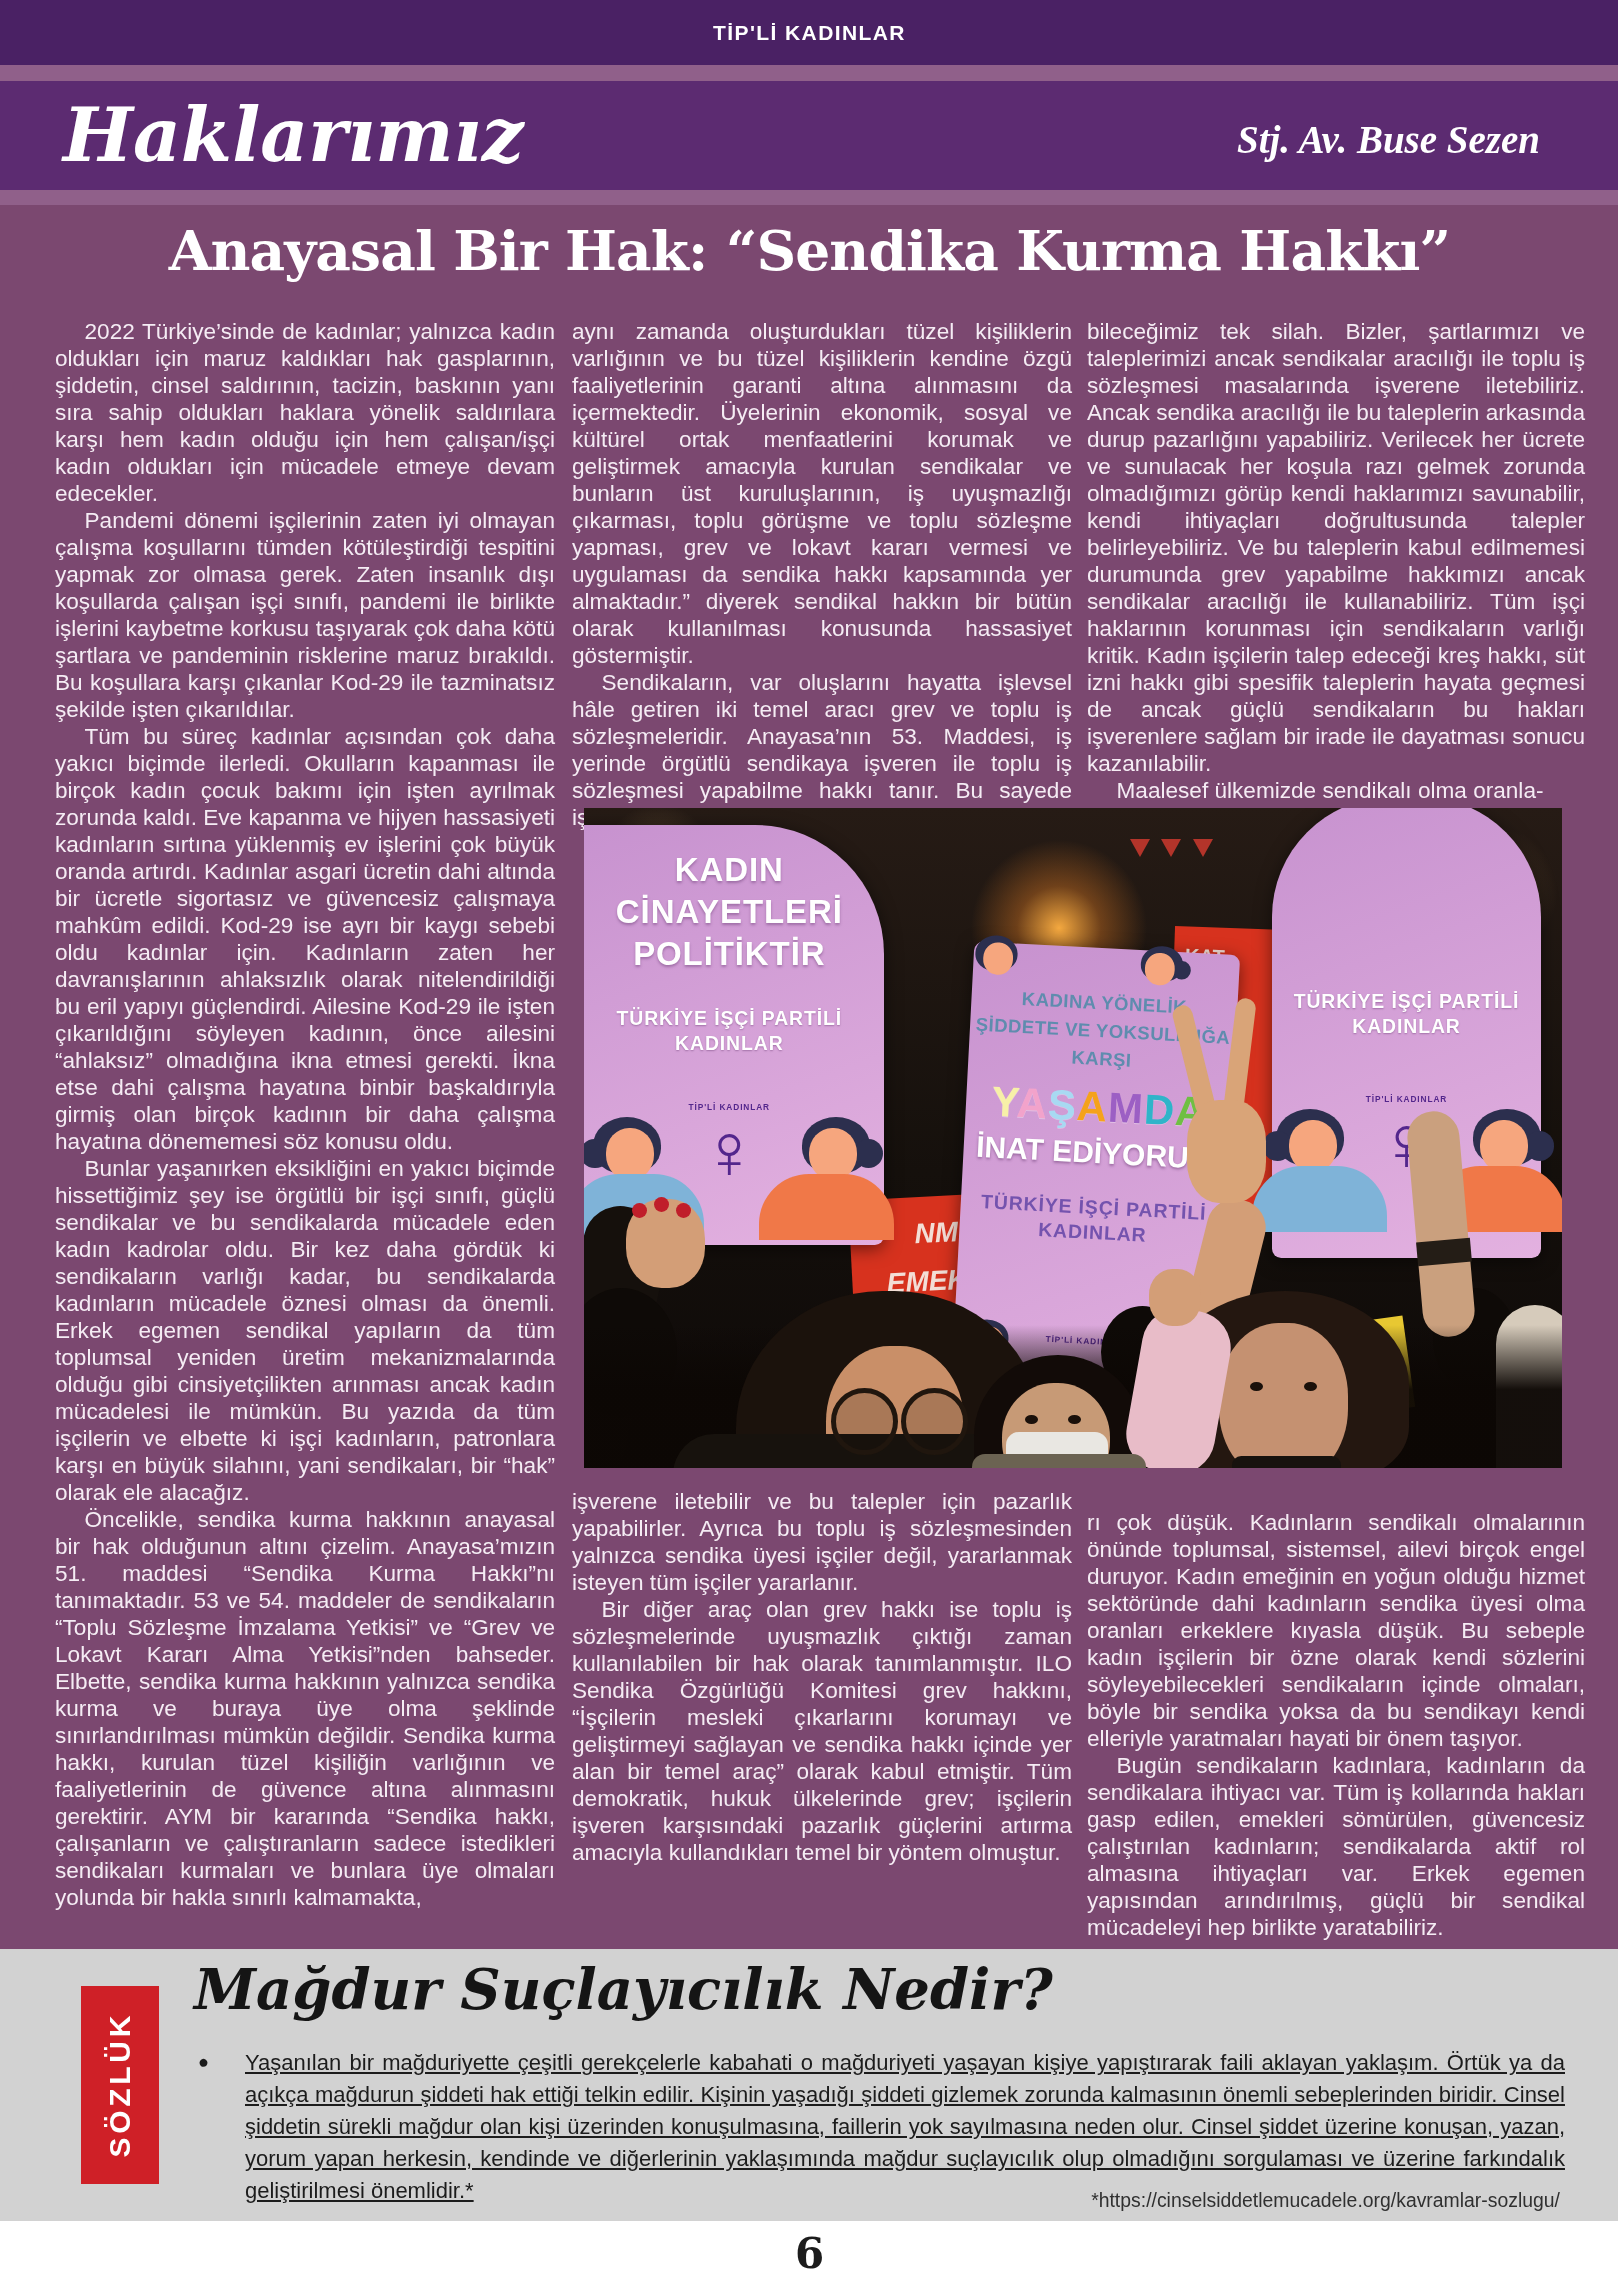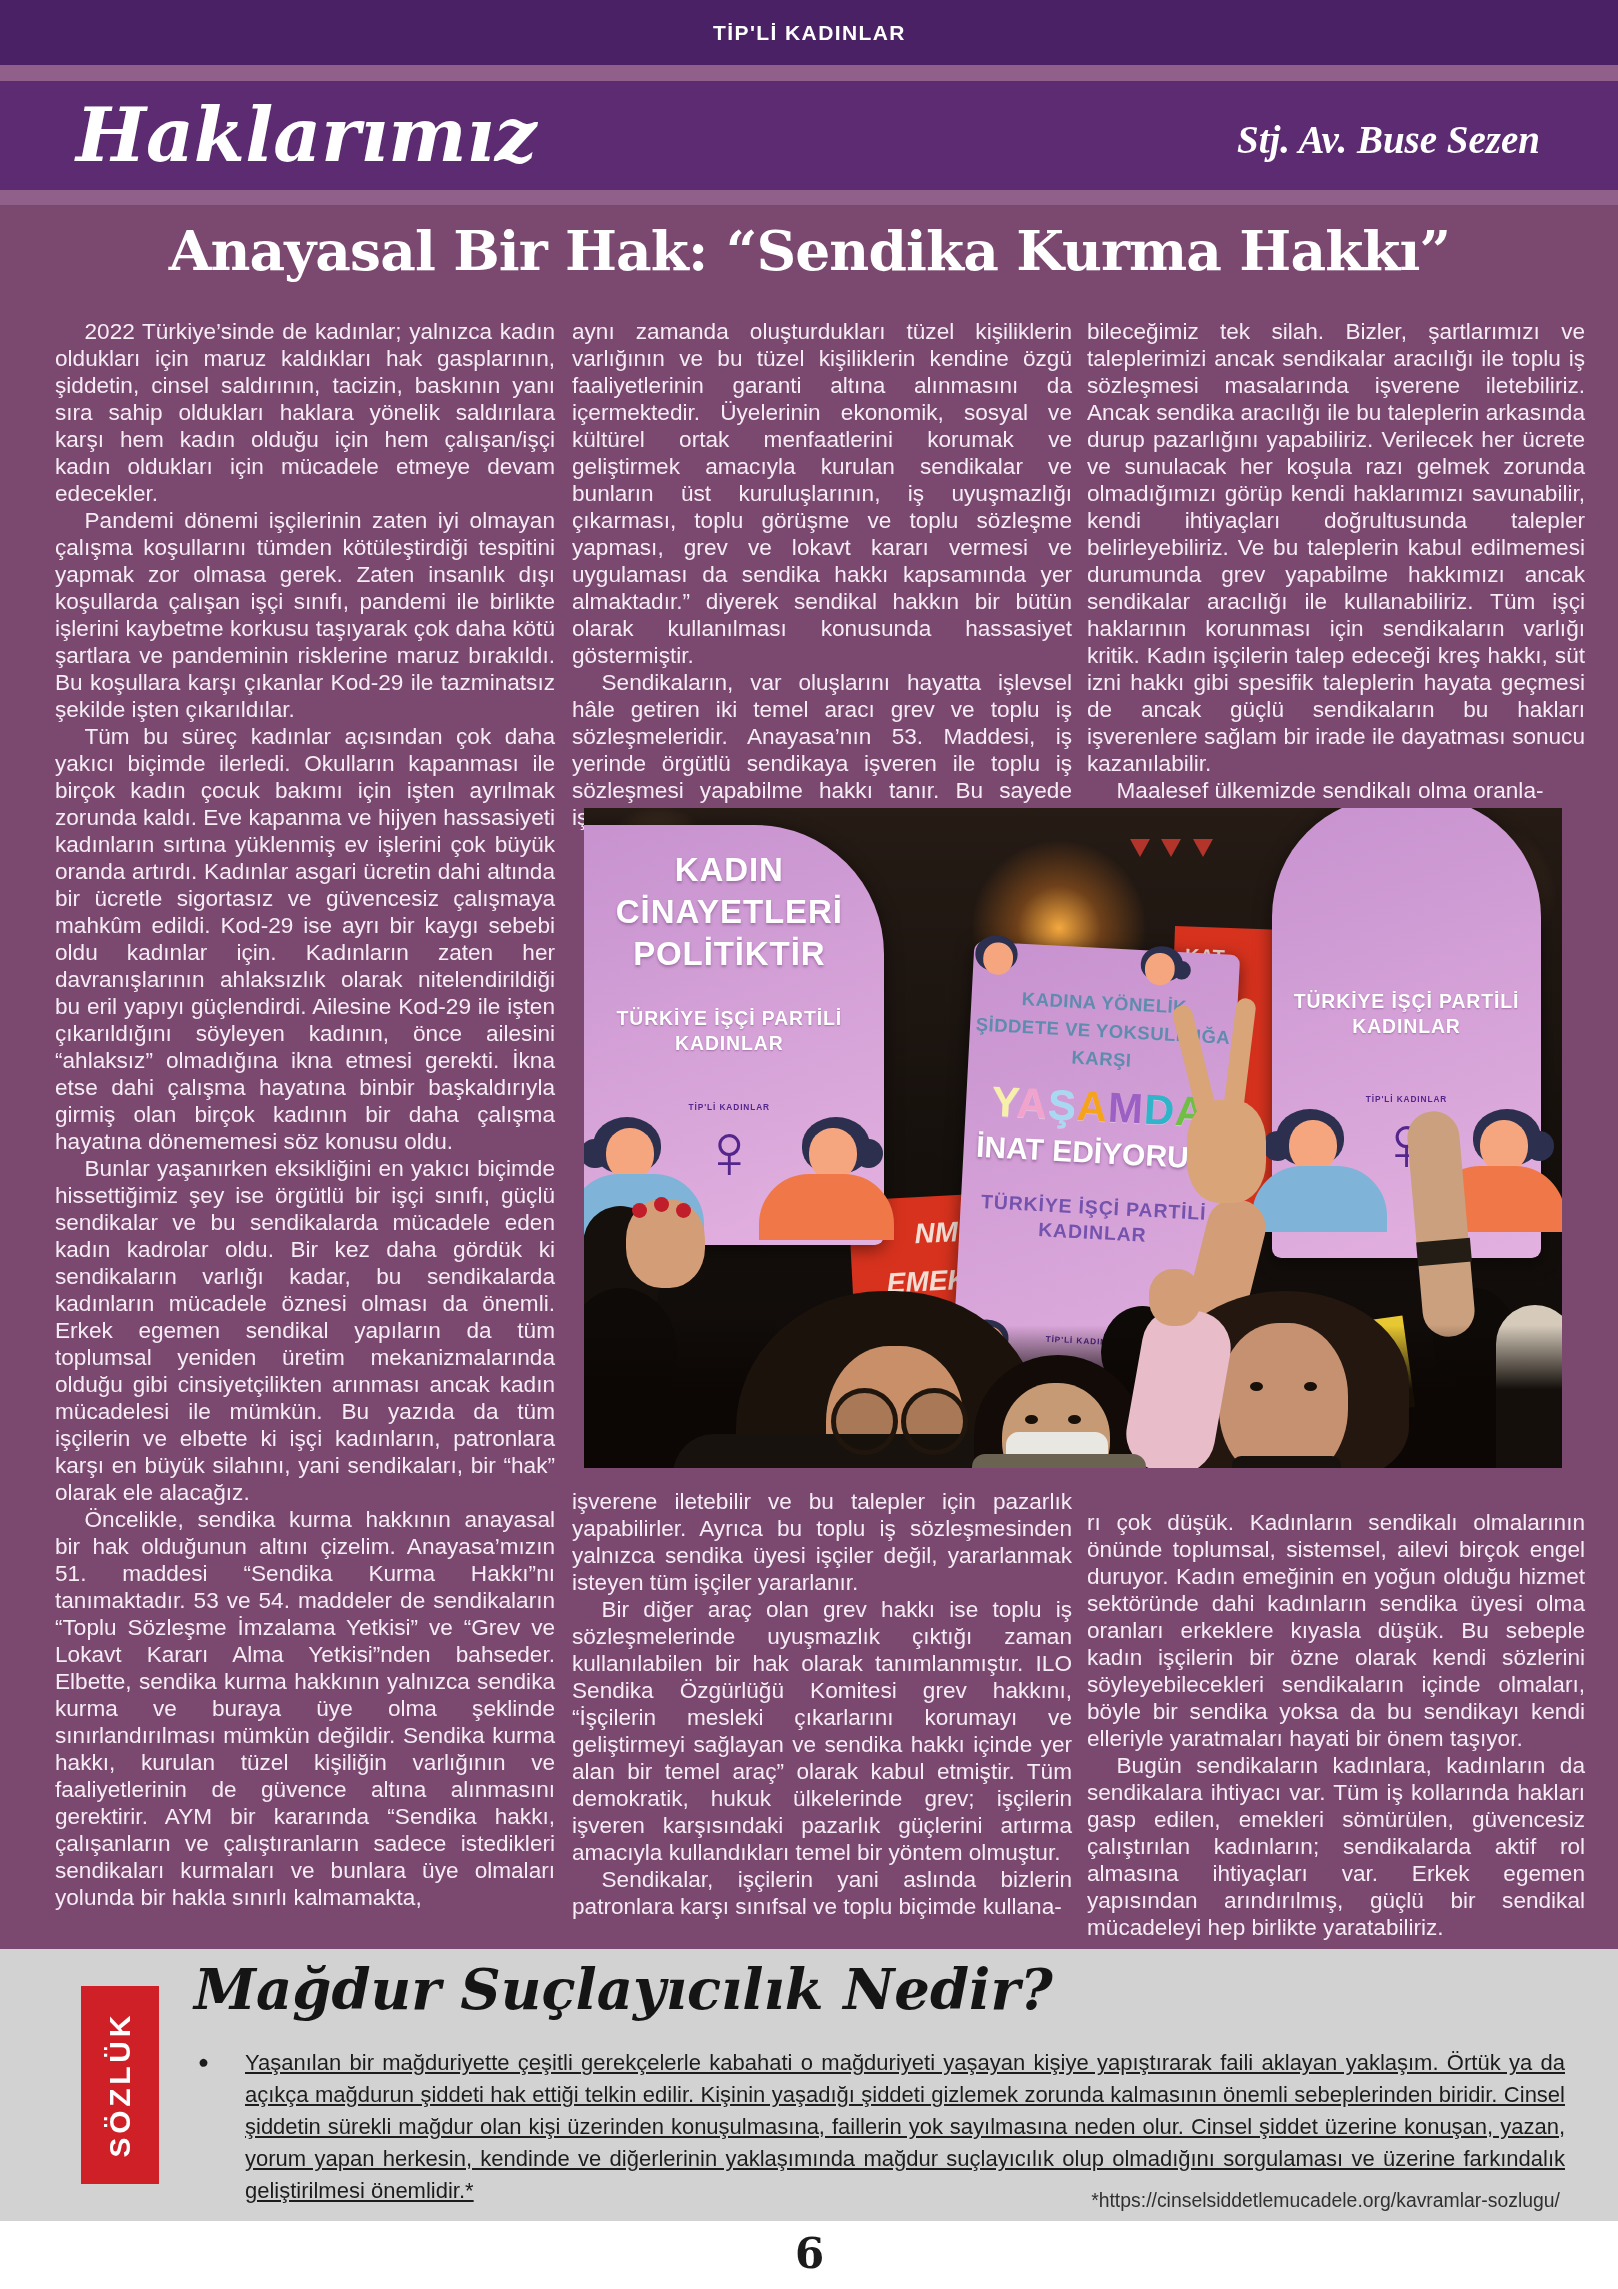--- a/index.html
+++ b/index.html
@@ -7,21 +7,21 @@
         font-family:"Liberation Sans",sans-serif;overflow:hidden;}
 
   
   .topbar{position:absolute;left:0;top:0;width:100%;height:65px;background:var(--header_dark,#4a2164);
           display:flex;align-items:center;justify-content:center;}
   .topbar span{color:#fff;font-weight:bold;font-size:21px;letter-spacing:1.4px;}
   .strip{position:absolute;left:0;width:100%;background:var(--strip_mauve,#90608a);}
   .strip.s1{top:65px;height:16.6px;}
   .strip.s2{top:190px;height:14.8px;}
   .titleband{position:absolute;left:0;top:81px;width:100%;height:109px;background:var(--band_violet,#5c2b71);}
-  .script-title{position:absolute;left:76px;top:0px;color:#fff;font-family:"DejaVu Serif",serif;
+  .script-title{position:absolute;left:63px;top:0px;color:#fff;font-family:"DejaVu Serif",serif;
                 font-style:italic;font-weight:bold;font-size:74px;line-height:109px;}
   .author{position:absolute;right:79px;top:0;color:#fff;font-family:Liberation Serif, serif;
           font-style:italic;font-weight:bold;font-size:39px;line-height:118px;}
 
   
   .article-title{position:absolute;left:0;top:218px;width:100%;margin:0;text-align:center;color:#fff;
                  font-family:"DejaVu Serif",serif;font-weight:bold;font-size:55px;letter-spacing:-0.9px;}
   .col{position:absolute;width:500px;color:#f5ecf4;font-size:22.6px;line-height:27px;
        text-align:justify;z-index:1;hyphens:auto;}
   .col p{margin:0;}
@@ -165,21 +165,20 @@
       <p>aynı zamanda oluşturdukları tüzel kişiliklerin varlığının ve bu tüzel kişiliklerin kendine özgü faaliyetlerinin garanti altına alınmasını da içermektedir. Üyelerinin ekonomik, sosyal ve kültürel ortak menfaatlerini korumak ve geliştirmek amacıyla kurulan sendikalar ve bunların üst kuruluşlarının, iş uyuşmazlığı çıkarması, toplu görüşme ve toplu sözleşme yapması, grev ve lokavt kararı vermesi ve uygulaması da sendika hakkı kapsamında yer almaktadır.” diyerek sendikal hakkın bir bütün olarak kullanılması konusunda hassasiyet göstermiştir.</p>
       <p class="ind">Sendikaların, var oluşlarını hayatta işlevsel hâle getiren iki temel aracı grev ve toplu iş sözleşmeleridir. Anayasa’nın 53. Maddesi, iş yerinde örgütlü sendikaya işveren ile toplu iş sözleşmesi yapabilme hakkı tanır. Bu sayede işçiler sendikaları aracılığı ile kendi taleplerini</p>
     </section>
   <section class="col c3t">
       <p>bileceğimiz tek silah. Bizler, şartlarımızı ve taleplerimizi ancak sendikalar aracılığı ile toplu iş sözleşmesi masalarında işverene iletebiliriz. Ancak sendika aracılığı ile bu taleplerin arkasında durup pazarlığını yapabiliriz. Verilecek her ücrete ve sunulacak her koşula razı gelmek zorunda olmadığımızı görüp kendi haklarımızı savunabilir, kendi ihtiyaçları doğrultusunda talepler belirleyebiliriz. Ve bu taleplerin kabul edilmemesi durumunda grev yapabilme hakkımızı ancak sendikalar aracılığı ile kullanabiliriz. Tüm işçi haklarının korunması için sendikaların varlığı kritik. Kadın işçilerin talep edeceği kreş hakkı, süt izni hakkı gibi spesifik taleplerin hayata geçmesi de ancak güçlü sendikaların bu hakları işverenlere sağlam bir irade ile dayatması sonucu kazanılabilir.</p>
       <p class="ind">Maalesef ülkemizde sendikalı olma oranla-</p>
     </section>
   <section class="col c2b">
       <p>işverene iletebilir ve bu talepler için pazarlık yapabilirler. Ayrıca bu toplu iş sözleşmesinden yalnızca sendika üyesi işçiler değil, yararlanmak isteyen tüm işçiler yararlanır.</p>
       <p class="ind">Bir diğer araç olan grev hakkı ise toplu iş sözleşmelerinde uyuşmazlık çıktığı zaman kullanılabilen bir hak olarak tanımlanmıştır. ILO Sendika Özgürlüğü Komitesi grev hakkını, “İşçilerin mesleki çıkarlarını korumayı ve geliştirmeyi sağlayan ve sendika hakkı içinde yer alan bir temel araç” olarak kabul etmiştir. Tüm demokratik, hukuk ülkelerinde grev; işçilerin işveren karşısındaki pazarlık güçlerini artırma amacıyla kullandıkları temel bir yöntem olmuştur.</p>
-      <p class="ind">Sendikalar, işçilerin yani aslında bizlerin patronlara karşı sınıfsal ve toplu biçimde kullana-</p>
     </section>
   <section class="col c3b">
       <p>rı çok düşük. Kadınların sendikalı olmalarının önünde toplumsal, sistemsel, ailevi birçok engel duruyor. Kadın emeğinin en yoğun olduğu hizmet sektöründe dahi kadınların sendika üyesi olma oranları erkeklere kıyasla düşük. Bu sebeple kadın işçilerin bir özne olarak kendi sözlerini söyleyebilecekleri sendikaların içinde olmaları, böyle bir sendika yoksa da bu sendikayı kendi elleriyle yaratmaları hayati bir önem taşıyor.</p>
       <p class="ind">Bugün sendikaların kadınlara, kadınların da sendikalara ihtiyacı var. Tüm iş kollarında hakları gasp edilen, emekleri sömürülen, güvencesiz çalıştırılan kadınların; sendikalarda aktif rol almasına ihtiyaçları var. Erkek egemen yapısından arındırılmış, güçlü bir sendikal mücadeleyi hep birlikte yaratabiliriz.</p>
     </section>
 
   <figure class="photo">
     <div class="bunting">
       <i style="left:0;"></i>
       <i style="left:31px;"></i>

